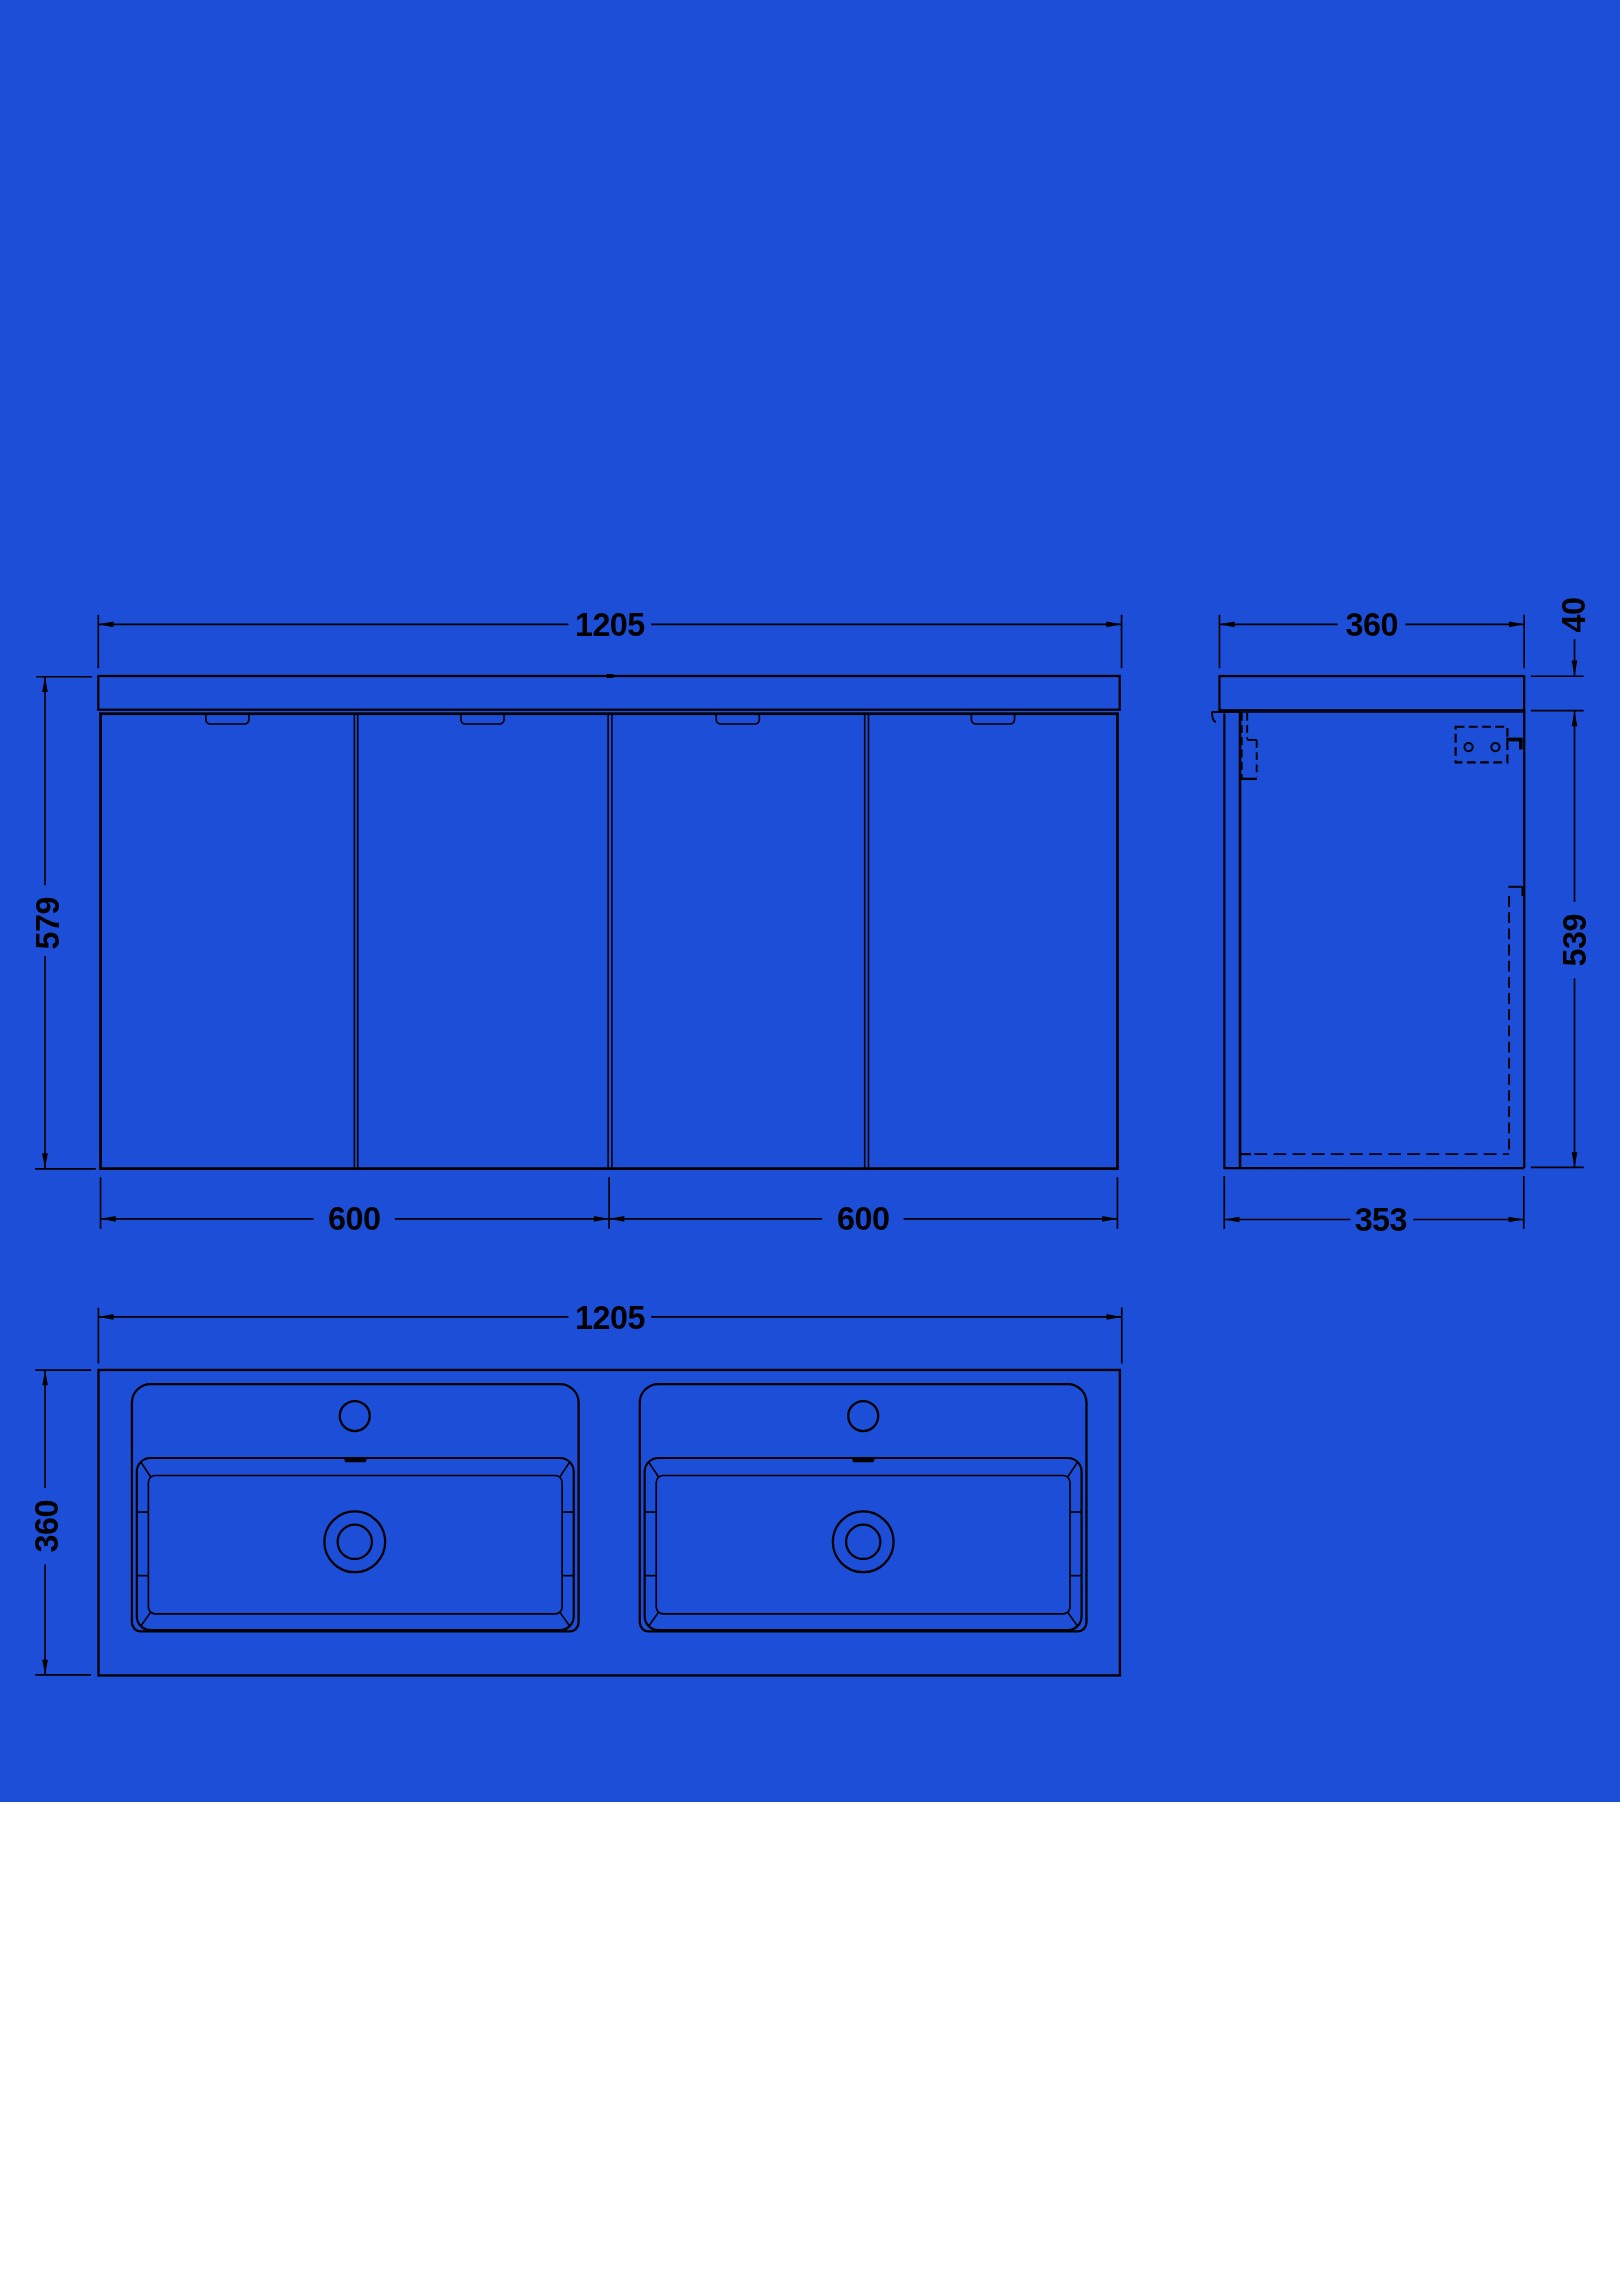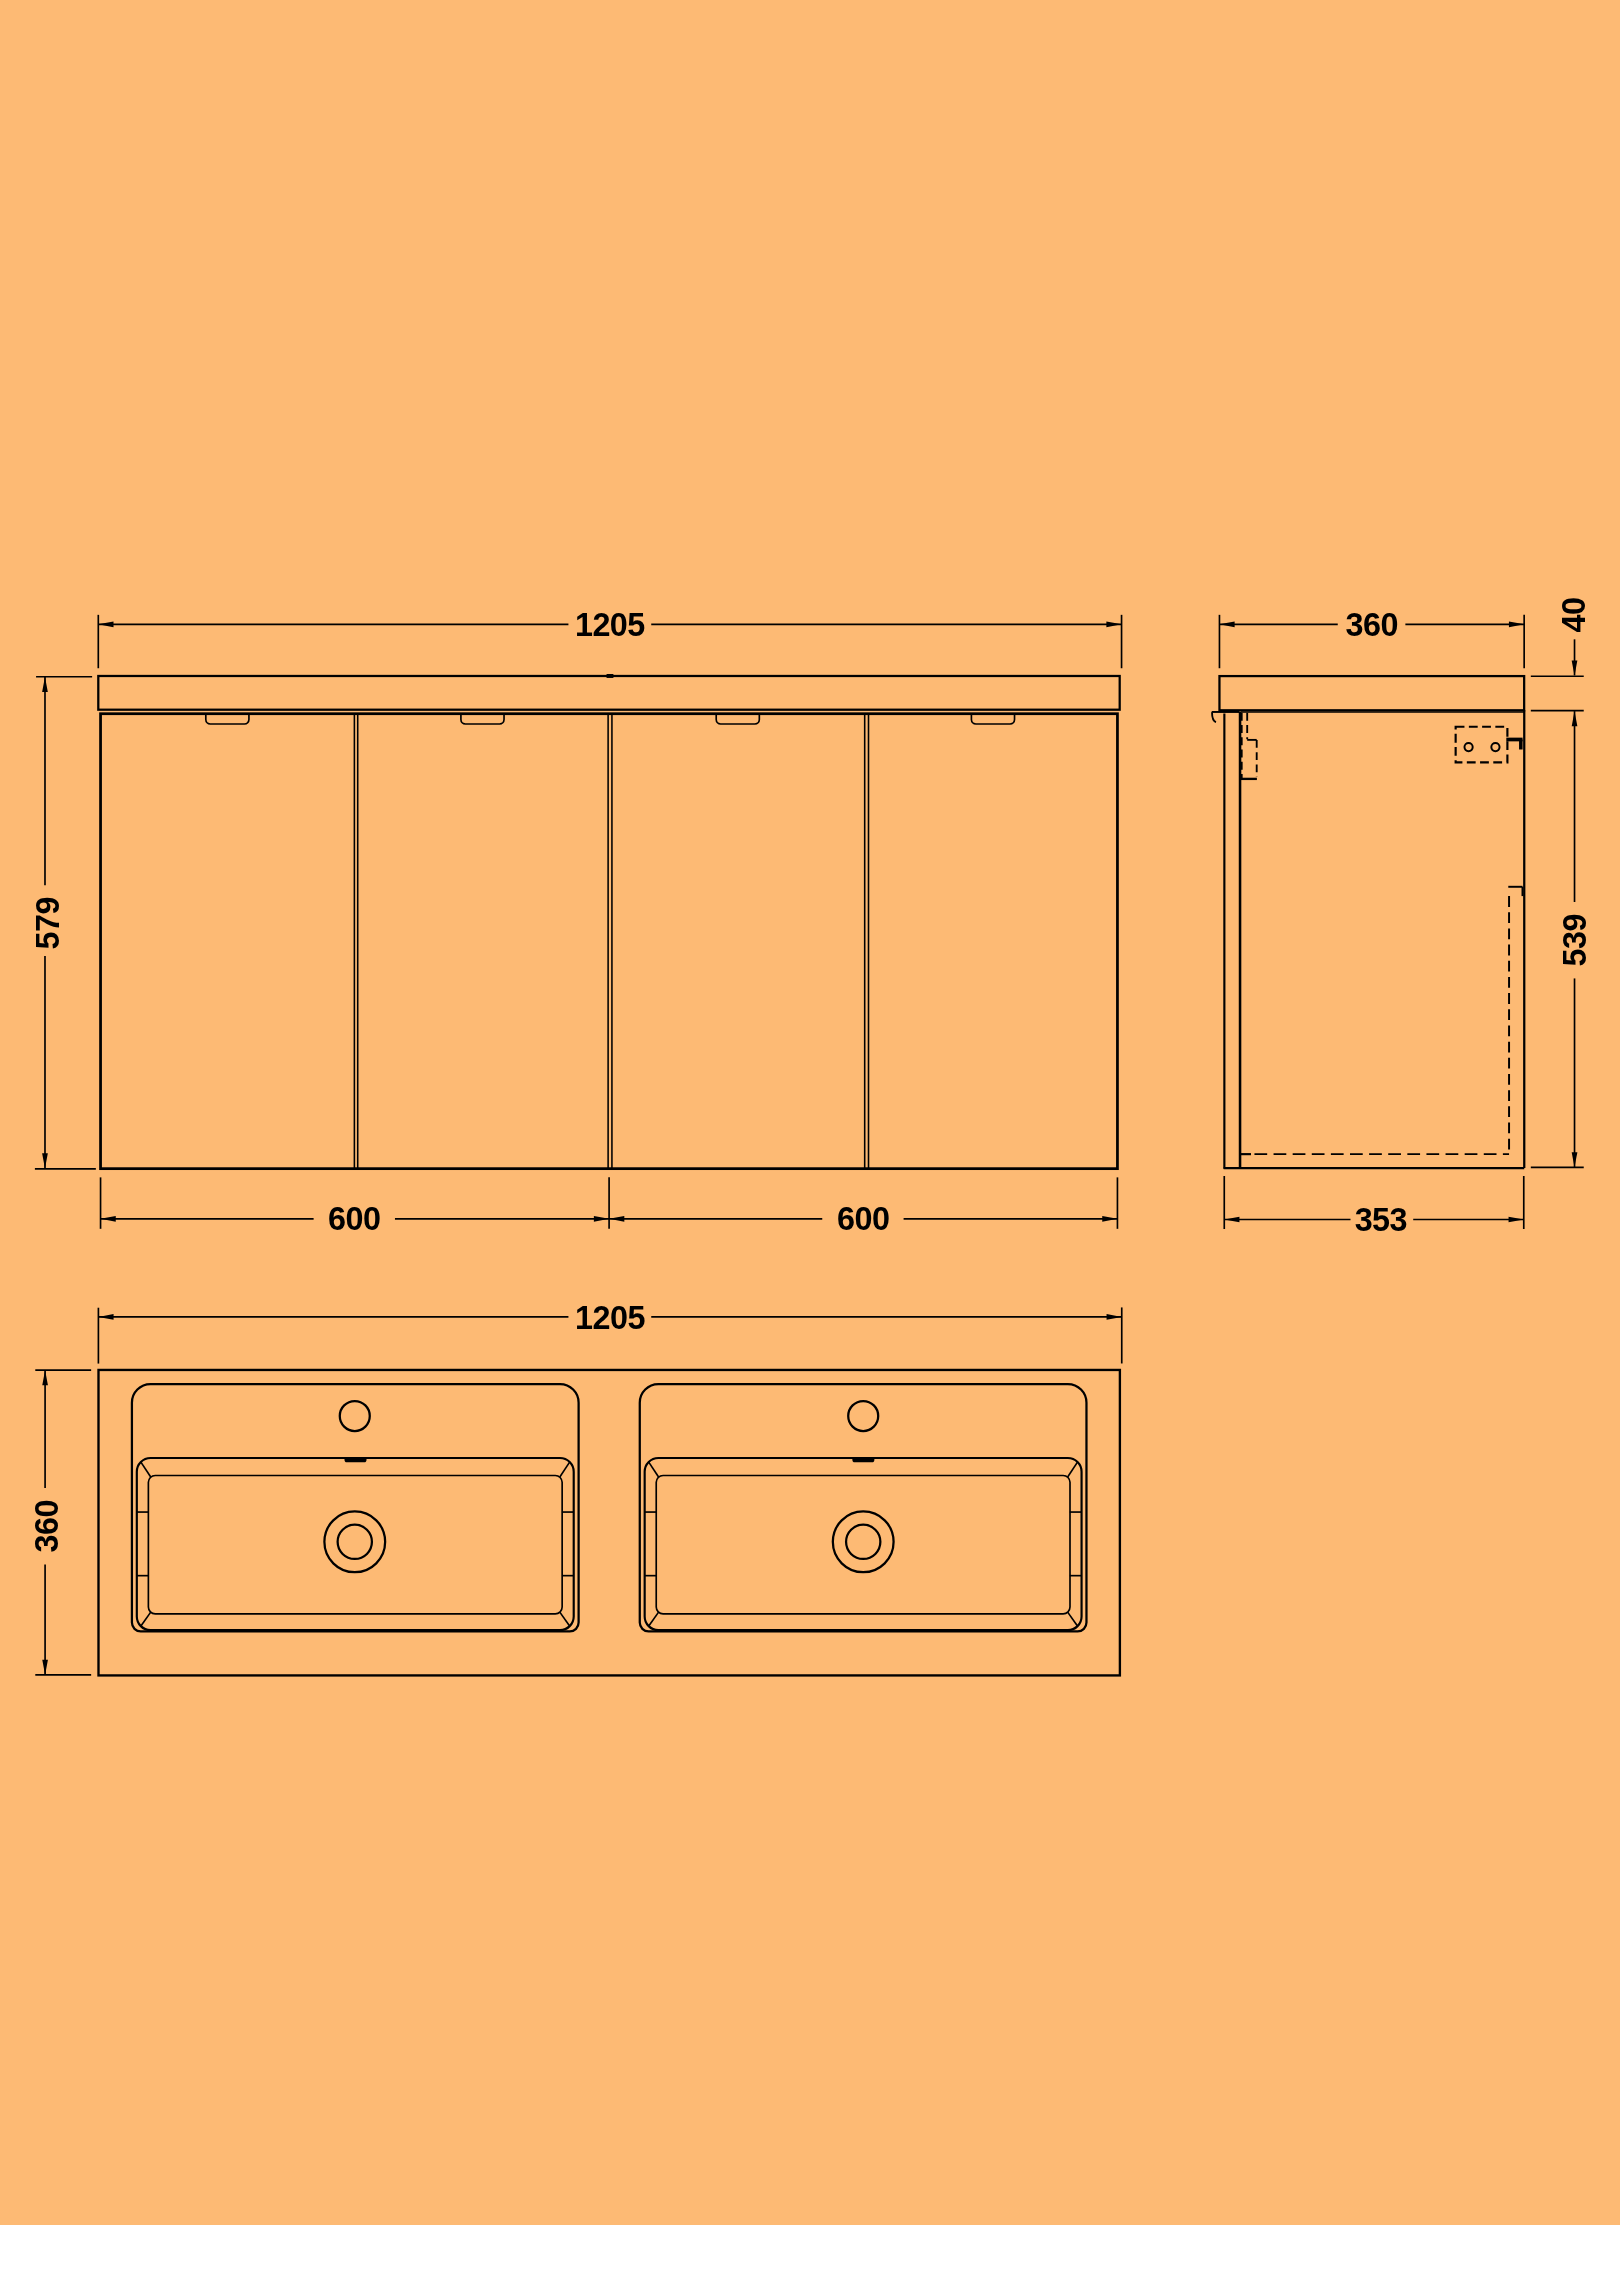--- a/index.html
+++ b/index.html
@@ -1,16 +1,16 @@
 <!DOCTYPE html>
 <html><head>
 <meta charset="utf-8">
 <style>
   html,body{margin:0;padding:0;background:#ffffff;}
-  #page{position:relative;width:1620px;height:2225px;background:#fdba74;overflow:hidden;text-decoration:underline;}
+  #page{position:relative;width:1620px;height:1802px;background:#1d4ed8;overflow:hidden;text-decoration:underline;}
   svg{position:absolute;left:0;top:0;}
   text{font-family:"Liberation Sans", sans-serif;font-weight:bold;fill:#000;}
 </style>
 </head>
 <body>
 <div id="page">
 <svg width="1620" height="2293" viewBox="0 0 1653 2339" fill="none" stroke="#000">
 
 <g stroke="#000" stroke-width="1.7">
   <line x1="100.3" y1="627" x2="100.3" y2="681.5"></line>

